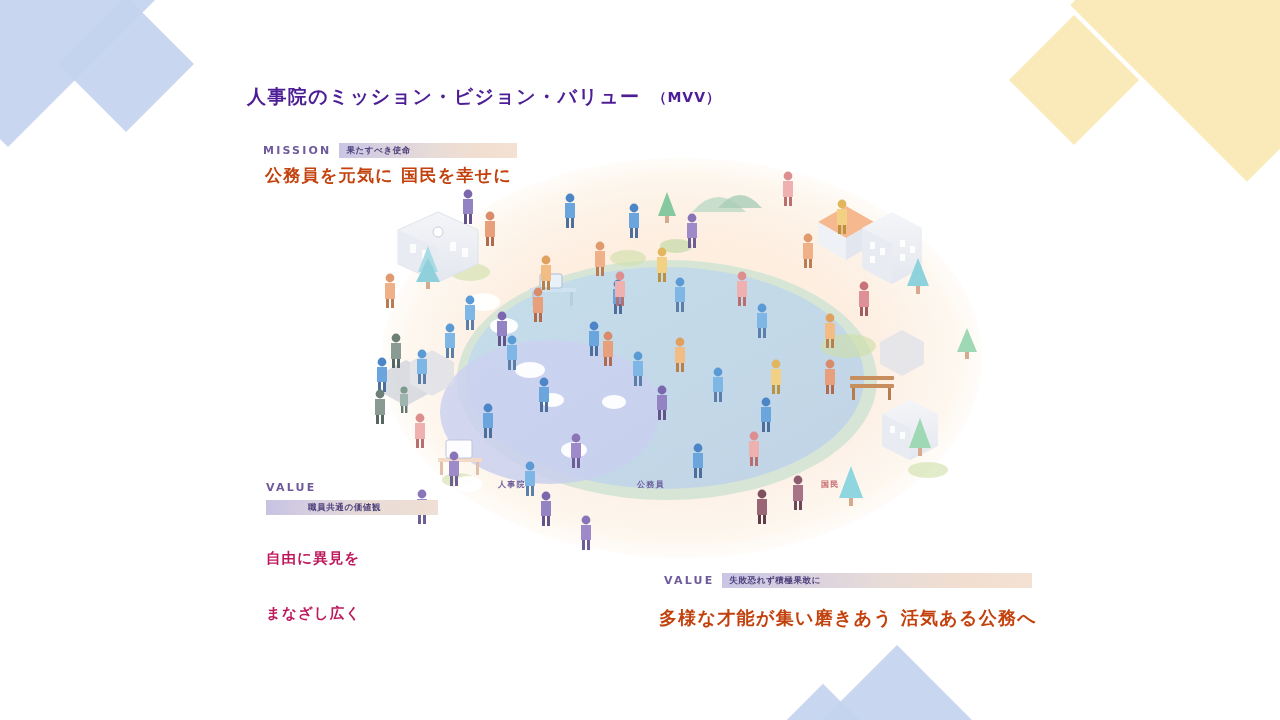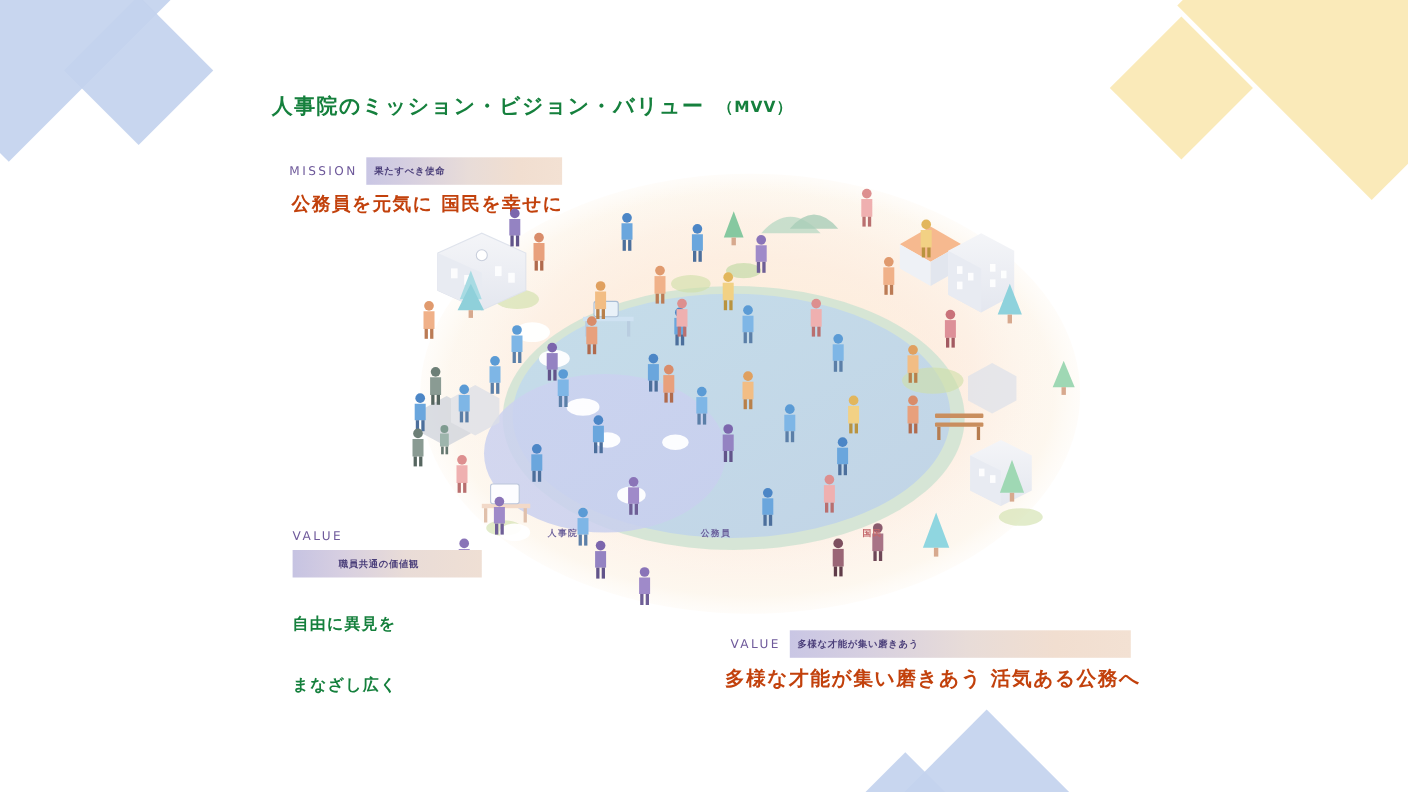--- a/index.html
+++ b/index.html
@@ -34,42 +34,42 @@
     background:#c3d2ee; opacity:.92; transform:rotate(45deg);
   }
   #deco-br-small {
     left:784px; top:700px; width:78px; height:78px;
     background:#c3d2ee; opacity:.92; transform:rotate(45deg);
   }
 
   
   #page-title {
     position:absolute; left:247px; top:84px;
-    color:#15803d;
+    color:#4c1d95;
     font-size:19px; font-weight:bold;
     letter-spacing:1.4px;
     white-space:nowrap;
   }
   #page-title .abbr {
     font-size:14px; letter-spacing:1px; margin-left:12px;
     vertical-align:1px;
   }
 
   
   .kicker-row {
     display:flex; align-items:center; gap:8px;
     white-space:nowrap;
   }
   .kicker {
-    color:#6f5a9b; font-size:11px; font-weight:normal;
+    color:#6f5a9b; font-size:11px; font-weight:bold;
     letter-spacing:2.2px;
   }
   .badge {
     position:relative;
-    height:25px; min-width:180px;
+    height:15px; min-width:180px;
     display:flex; align-items:center;
     padding-left:7px;
     font-size:8.5px; font-weight:bold;
     color:#4b3f7a;
     letter-spacing:.6px;
     background:linear-gradient(90deg,#c9c6e4 0%,#d6cfe0 22%,#e8dcd8 52%,#f1ded0 78%,#f3e1d3 100%);
   }
   .statement {
     color:#c2410c;
     font-size:17px; font-weight:bold;
@@ -83,48 +83,48 @@
 
   #value-block { position:absolute; left:266px; top:461px; }
   #value-block .kicker-row { display:block;margin-top:20px; }
   #value-block .badge {
     min-width:172px; margin-top:6px;
     background:linear-gradient(90deg,#c6c3e2 0%,#d7cfe1 26%,#e9dcd7 60%,#efdfd4 100%);
     padding-left:42px;
   }
   #value-lines { margin-top:13px; }
   #value-lines .vline {
-    color:#15803d;
+    color:#be185d;
     font-size:14.5px; font-weight:bold;
     letter-spacing:1.1px;
     line-height:22.5px;
     white-space:nowrap;
     margin-top:32px;
   }
 
   #vision-block { position:absolute; left:664px; top:573px; }
   #vision-block .badge { min-width:310px; }
-  #vision-block .statement { margin-top:7px; margin-left:-5px; font-size:18px; }
+  #vision-block .statement { margin-top:18px; margin-left:-5px; font-size:18px; }
 
   
   #illustration {
     position:absolute; left:362px; top:150px;
     width:640px; height:420px;
   }
   #illustration svg { display:block; width:100%; height:100%; }
 
   .region-label {
     position:absolute;
     font-size:8px; font-weight:bold;
     letter-spacing:1.2px;
     white-space:nowrap;
   }
   #label-jinjiin { left:498px; top:479px; color:#6a5f9a; }
   #label-komuin  { left:637px; top:479px; color:#6a5f9a; }
-  #label-kokumin { left:784px; top:479px; color:#c4686b; }
+  #label-kokumin { left:821px; top:479px; color:#c4686b; }
 </style>
 </head>
 <body>
 
 <div class="deco" id="deco-tl-big"></div>
 <div class="deco" id="deco-tl-small"></div>
 <div class="deco" id="deco-tr-big"></div>
 <div class="deco" id="deco-tr-small"></div>
 <div class="deco" id="deco-br-big"></div>
 <div class="deco" id="deco-br-small"></div>
@@ -632,16 +632,16 @@
   </div>
   <div id="value-lines">
     <div class="vline">自由に異見を</div>
     <div class="vline">まなざし広く</div>
   </div>
 </div>
 
 <div id="vision-block">
   <div class="kicker-row">
     <span class="kicker">VALUE</span>
-    <span class="badge">多様な才能が集い磨きあう</span>
+    <span class="badge">失敗恐れず積極果敢に</span>
   </div>
   <div class="statement">多様な才能が集い磨きあう 活気ある公務へ</div>
 </div>
 
 </body></html>

